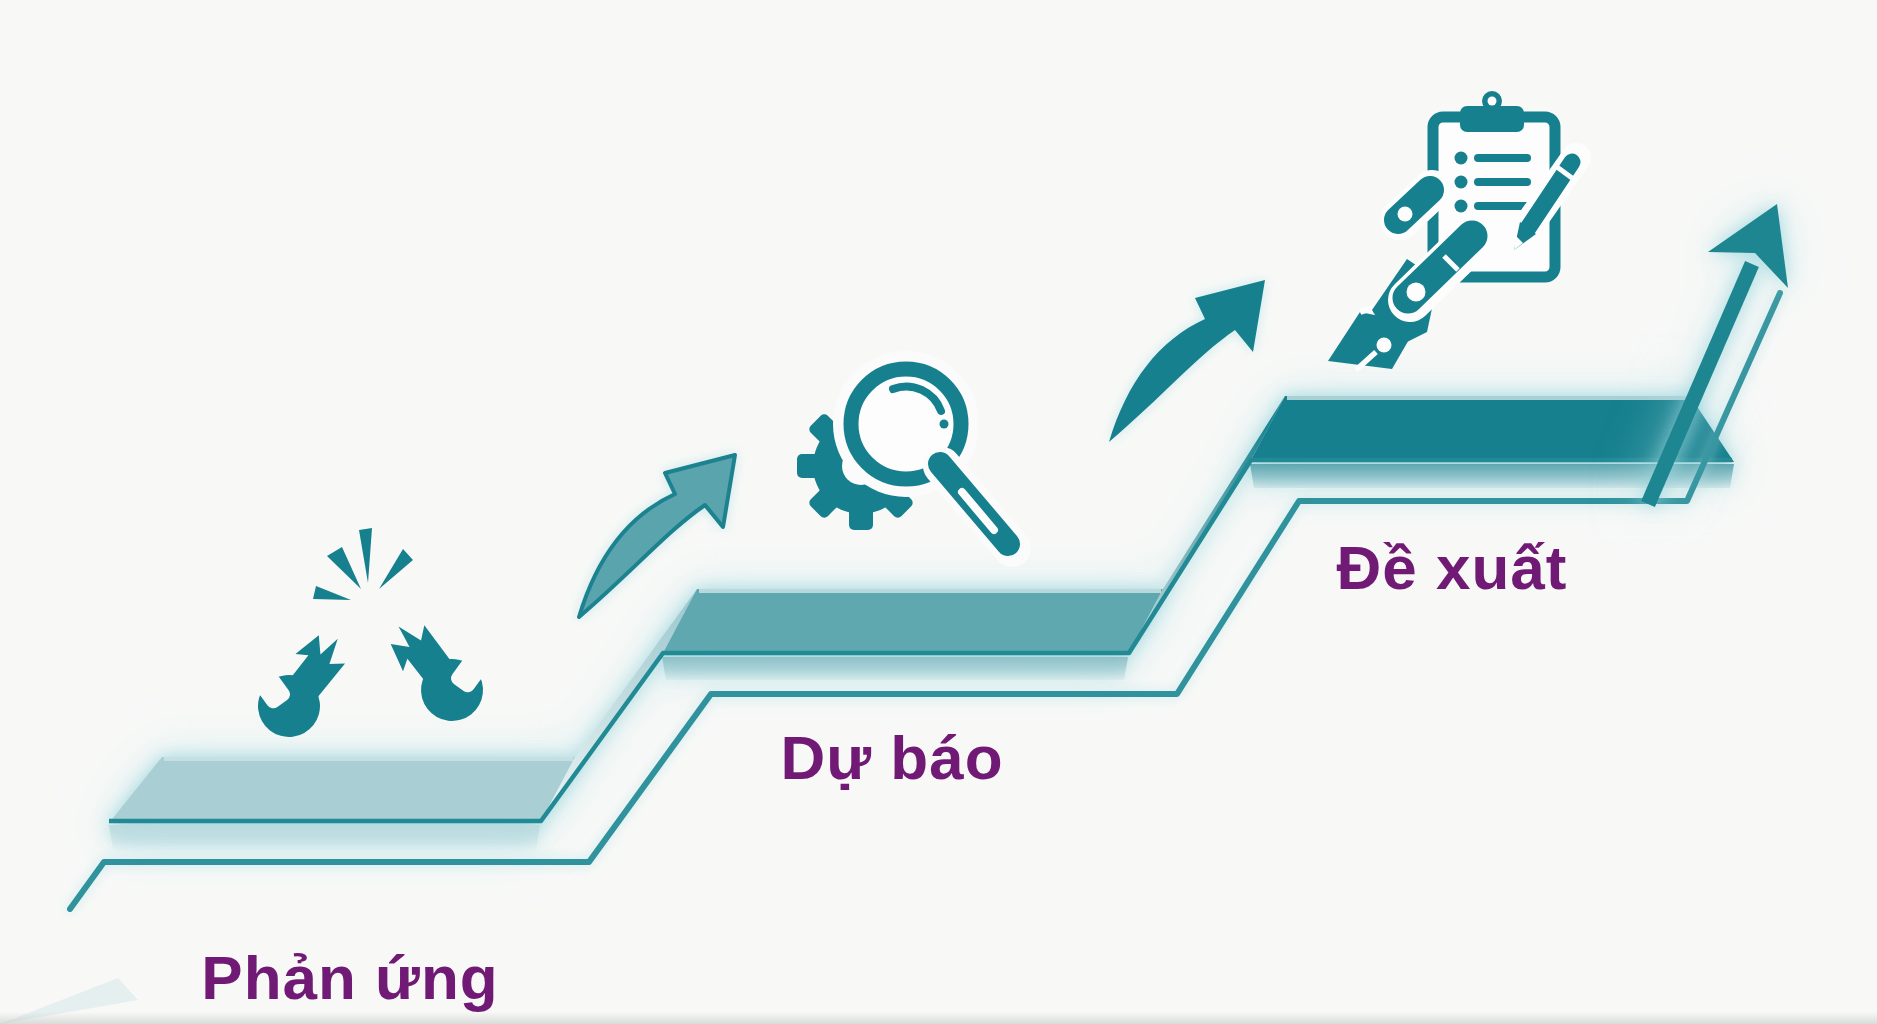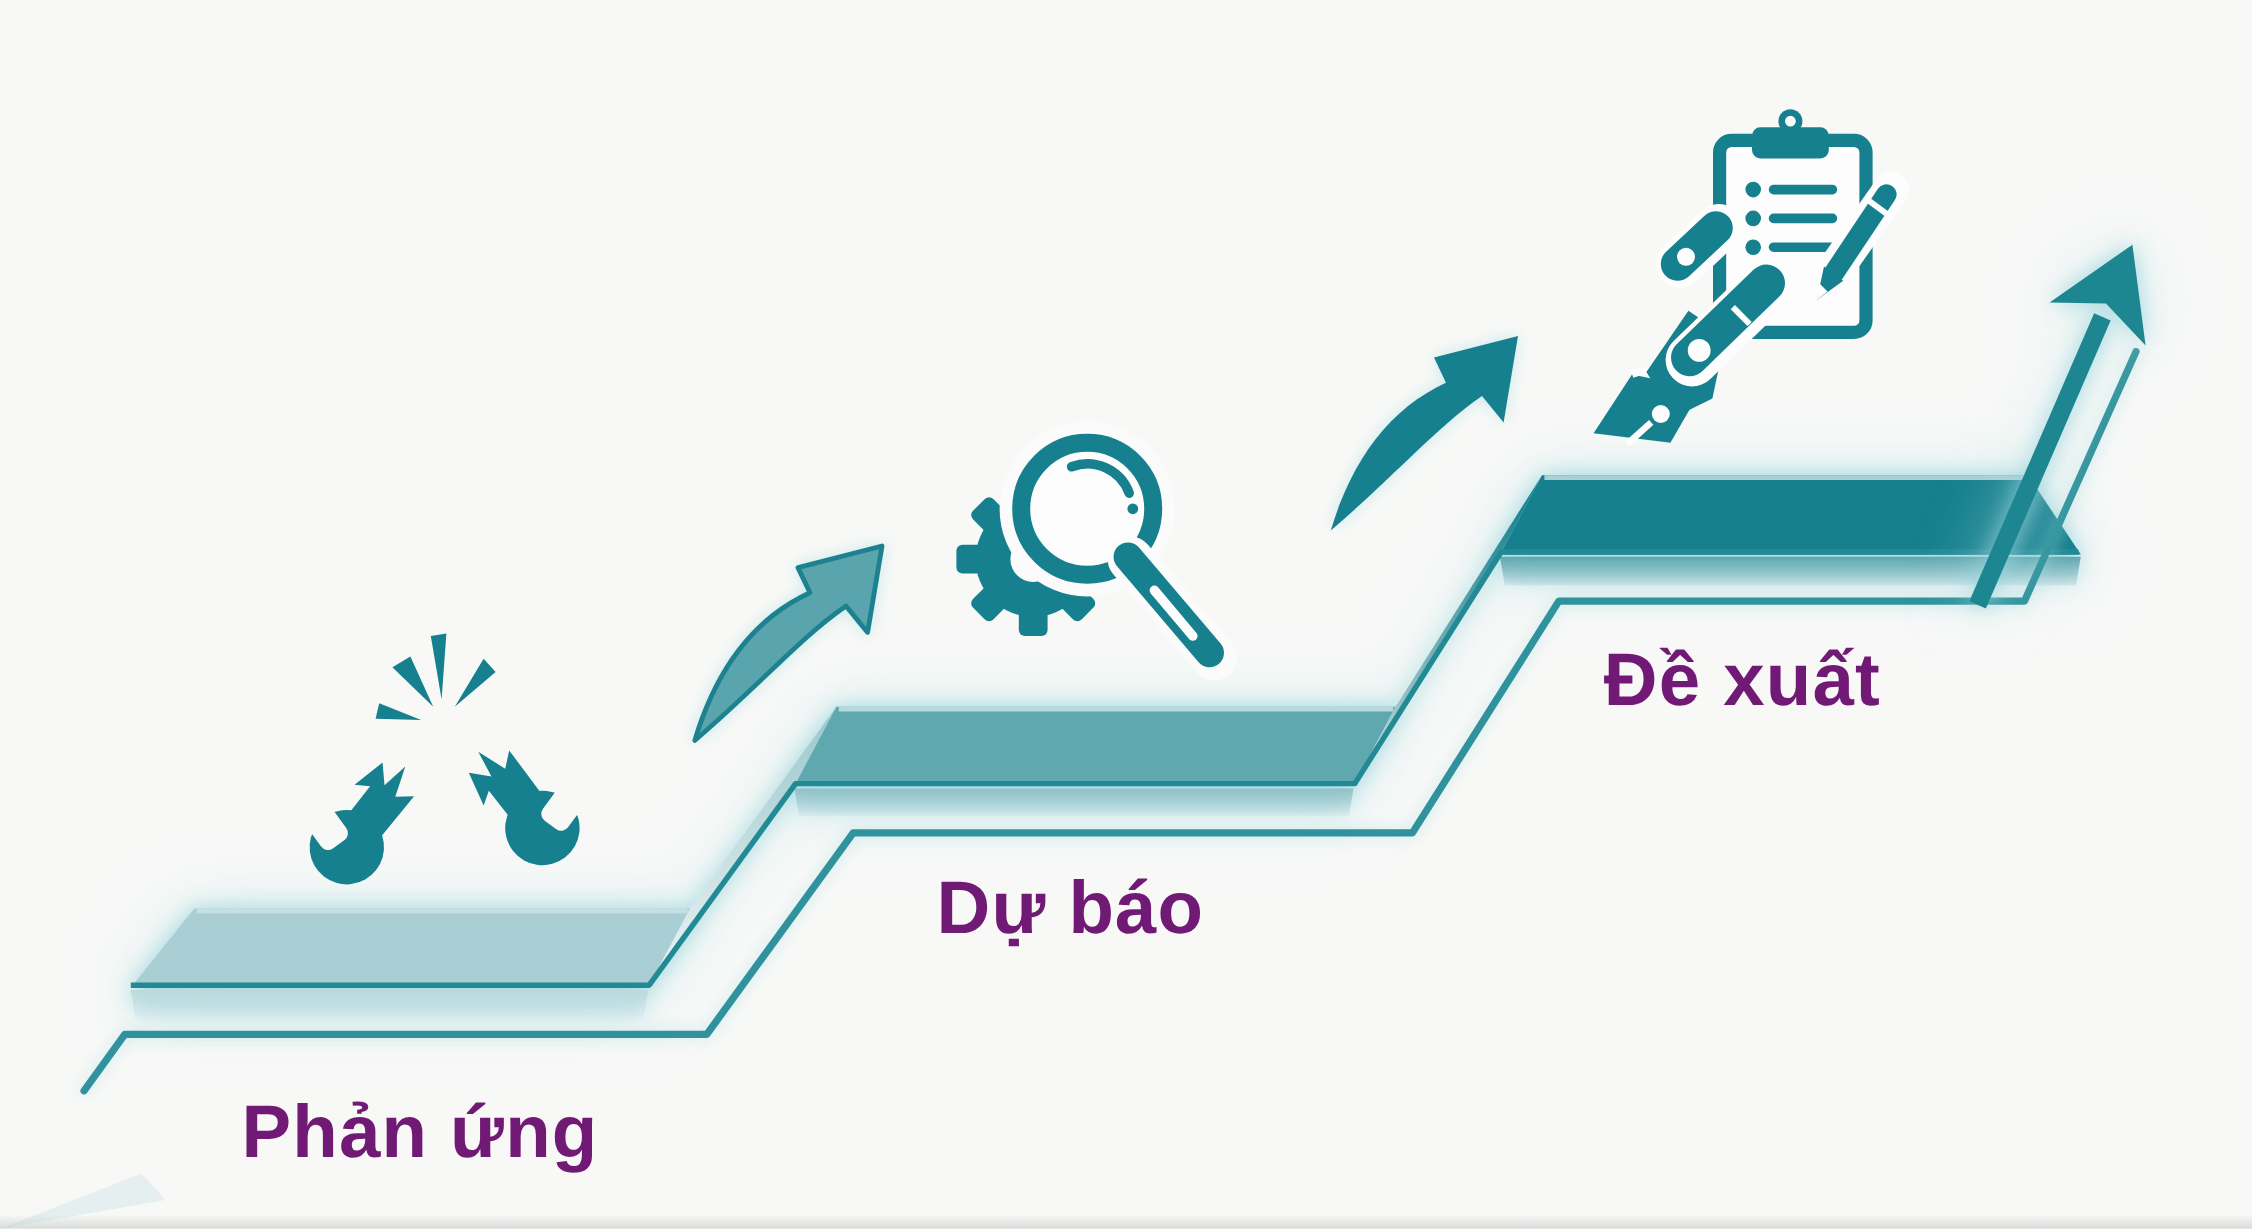--- a/index.html
+++ b/index.html
@@ -9,21 +9,21 @@
     font-family:"Liberation Sans", sans-serif;
   }
   svg{position:absolute;left:0;top:0;}
   .glow{filter:drop-shadow(0 0 9px rgba(150,212,220,.85)) drop-shadow(0 0 24px rgba(190,228,233,.55));}
   .softglow{filter:drop-shadow(0 0 6px rgba(170,220,226,.6));}
   .label{
     position:absolute;transform:translate(-50%,-50%);
     font-weight:700;font-size:62px;color:#701a75;
     letter-spacing:1px;white-space:nowrap;z-index:5;
   }
-  #lbl-step1{left:350px;top:944px;text-align:center;}
+  #lbl-step1{left:350px;top:977px;text-align:center;}
   #lbl-step2{left:863px;top:757px;margin-left:29px;}
   #lbl-step3{left:1452px;top:567px;}
   .bottom-shade{
     position:absolute;left:0;bottom:0;width:100%;height:12px;z-index:4;
     background:linear-gradient(to bottom, rgba(210,214,210,0), rgba(190,196,192,.55));
   }
 </style>
 </head>
 <body>
 

